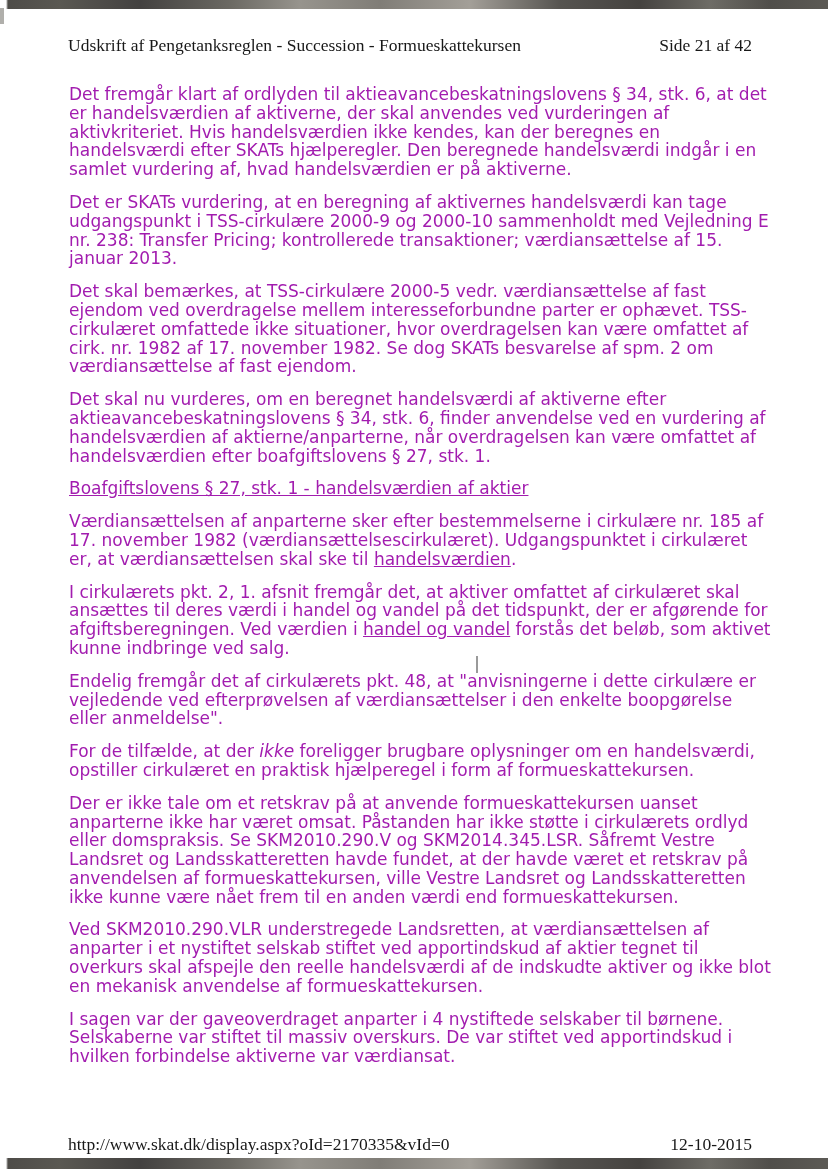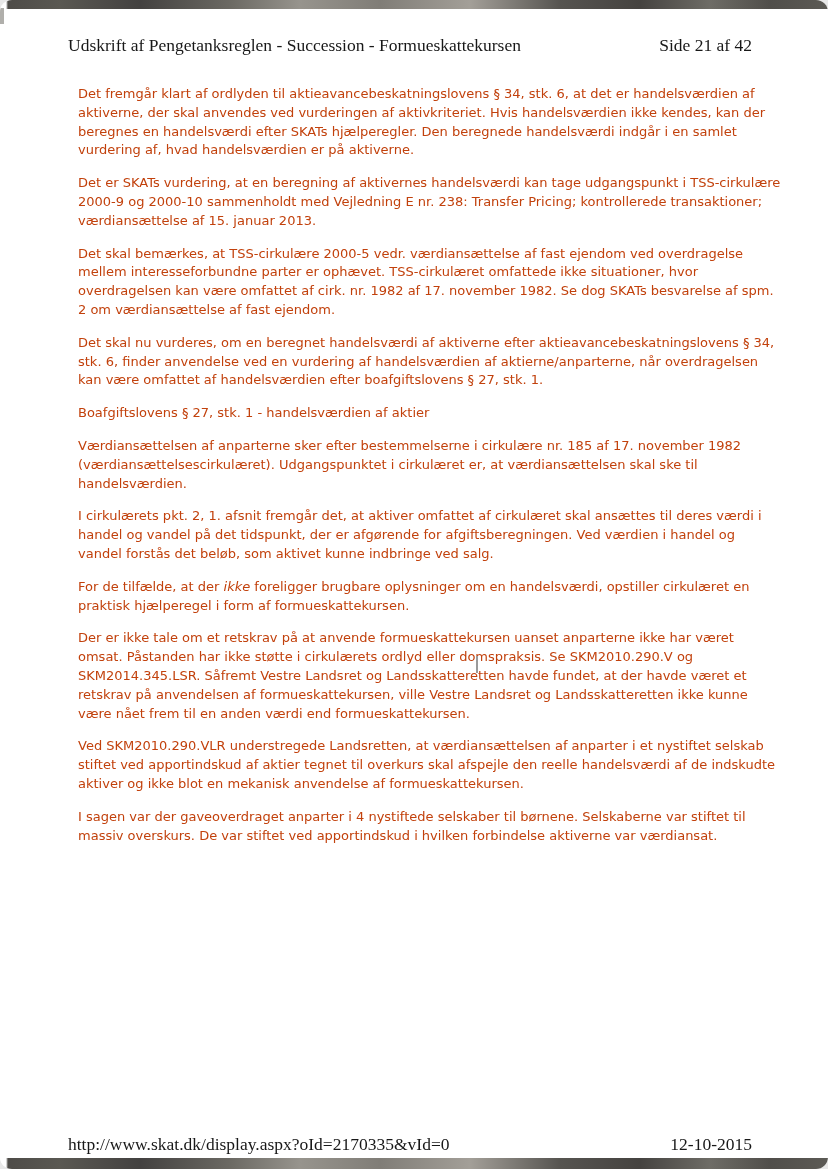--- a/index.html
+++ b/index.html
@@ -3,21 +3,20 @@
 <meta charset="utf-8">
 <style>
   html, body { margin: 0; padding: 0; background: #e8e8e8; }
   .page {
     position: relative;
     width: 828px;
     height: 1169px;
     background: #ffffff;
     overflow: hidden;
     font-family: "DejaVu Sans", sans-serif;
-    border-radius: 12px;
   }
   
   .scan-band {
     position: absolute;
     left: 0;
     width: 828px;
     background:
       linear-gradient(90deg,
         #ffffff 0px, #ffffff 6px,
         #4e4c48 8px, #5a5852 60px, #434140 140px, #6b6963 230px,
@@ -47,31 +46,31 @@
     font-family: "Liberation Serif", "DejaVu Serif", serif;
     font-size: 17.5px;
     color: #181818;
     white-space: nowrap;
   }
   .hdr { top: 35px; }
   .ftr { top: 1134px; gap: 28px; }
   
   .doc-body {
     position: absolute;
-    left: 78px;
+    left: 69px;
     top: 85px;
     width: 704px;
-    font-size: 13px;
+    font-size: 17px;
     line-height: 18.8px;
-    color: #c2410c;
+    color: #a21caf;
   }
   .para { margin: 0 0 14px 0; }
   .run-b { font-weight: normal; }
   .run-i { font-style: italic; text-align: right; }
-  .run-u { }
+  .run-u { text-decoration: underline; }
   .artifact-tick {
     position: absolute;
     left: 476px;
     top: 656px;
     width: 2px;
     height: 17px;
     background: #9a9a9a;
   }
 </style>
 </head>
@@ -87,20 +86,21 @@
   </div>
 
   <div class="doc-body">
       <p class="para"><span>Det fremgår klart af ordlyden til aktieavancebeskatningslovens § 34, stk. 6, at det er handelsværdien af aktiverne, der skal anvendes ved vurderingen af aktivkriteriet. Hvis handelsværdien ikke kendes, kan der beregnes en handelsværdi efter SKATs hjælperegler. Den beregnede handelsværdi indgår i en samlet vurdering af, hvad handelsværdien er på aktiverne.</span></p>
       <p class="para"><span>Det er SKATs vurdering, at en beregning af aktivernes handelsværdi kan tage udgangspunkt i TSS-cirkulære 2000-9 og 2000-10 sammenholdt med Vejledning E nr. 238: Transfer Pricing; kontrollerede transaktioner; værdiansættelse af 15. januar 2013.</span></p>
       <p class="para"><span>Det skal bemærkes, at TSS-cirkulære 2000-5 vedr. værdiansættelse af fast ejendom ved overdragelse mellem interesseforbundne parter er ophævet. TSS-cirkulæret omfattede ikke situationer, hvor overdragelsen kan være omfattet af cirk. nr. 1982 af 17. november 1982. Se dog SKATs besvarelse af spm. 2 om værdiansættelse af fast ejendom.</span></p>
       <p class="para"><span>Det skal nu vurderes, om en beregnet handelsværdi af aktiverne efter aktieavancebeskatningslovens § 34, stk. 6, finder anvendelse ved en vurdering af handelsværdien af aktierne/anparterne, når overdragelsen kan være omfattet af handelsværdien efter boafgiftslovens § 27, stk. 1.</span></p>
       <p class="para"><span class="run-u">Boafgiftslovens § 27, stk. 1 - handelsværdien af aktier</span></p>
       <p class="para"><span>Værdiansættelsen af anparterne sker efter bestemmelserne i cirkulære nr. 185 af 17. november 1982 (værdiansættelsescirkulæret). Udgangspunktet i cirkulæret er, at værdiansættelsen skal ske til </span><span class="run-u">handelsværdien</span><span>.</span></p>
       <p class="para"><span>I cirkulærets pkt. 2, 1. afsnit fremgår det, at aktiver omfattet af cirkulæret skal ansættes til deres værdi i handel og vandel på det tidspunkt, der er afgørende for afgiftsberegningen. Ved værdien i </span><span class="run-u">handel og vandel</span><span> forstås det beløb, som aktivet kunne indbringe ved salg.</span></p>
+      <p class="para"><span>Endelig fremgår det af cirkulærets pkt. 48, at "anvisningerne i dette cirkulære er vejledende ved efterprøvelsen af værdiansættelser i den enkelte boopgørelse eller anmeldelse".</span></p>
       <p class="para"><span>For de tilfælde, at der </span><span class="run-i">ikke</span><span> foreligger brugbare oplysninger om en handelsværdi, opstiller cirkulæret en praktisk hjælperegel i form af formueskattekursen.</span></p>
       <p class="para"><span>Der er ikke tale om et retskrav på at anvende formueskattekursen uanset anparterne ikke har været omsat. Påstanden har ikke støtte i cirkulærets ordlyd eller domspraksis. Se SKM2010.290.V og </span><span class="run-b">SKM2014.345.LSR</span><span>. Såfremt Vestre Landsret og Landsskatteretten havde fundet, at der havde været et retskrav på anvendelsen af formueskattekursen, ville Vestre Landsret og Landsskatteretten ikke kunne være nået frem til en anden værdi end formueskattekursen.</span></p>
       <p class="para"><span>Ved </span><span class="run-b">SKM2010.290.VLR</span><span> understregede Landsretten, at værdiansættelsen af anparter i et nystiftet selskab stiftet ved apportindskud af aktier tegnet til overkurs skal afspejle den reelle handelsværdi af de indskudte aktiver og ikke blot en mekanisk anvendelse af formueskattekursen.</span></p>
       <p class="para"><span>I sagen var der gaveoverdraget anparter i 4 nystiftede selskaber til børnene. Selskaberne var stiftet til massiv overskurs. De var stiftet ved apportindskud i hvilken forbindelse aktiverne var værdiansat.</span></p>
     </div>
 
   <div class="artifact-tick"></div>
 
   <div class="ftr">
     <span>http://www.skat.dk/display.aspx?oId=2170335&amp;vId=0</span>

